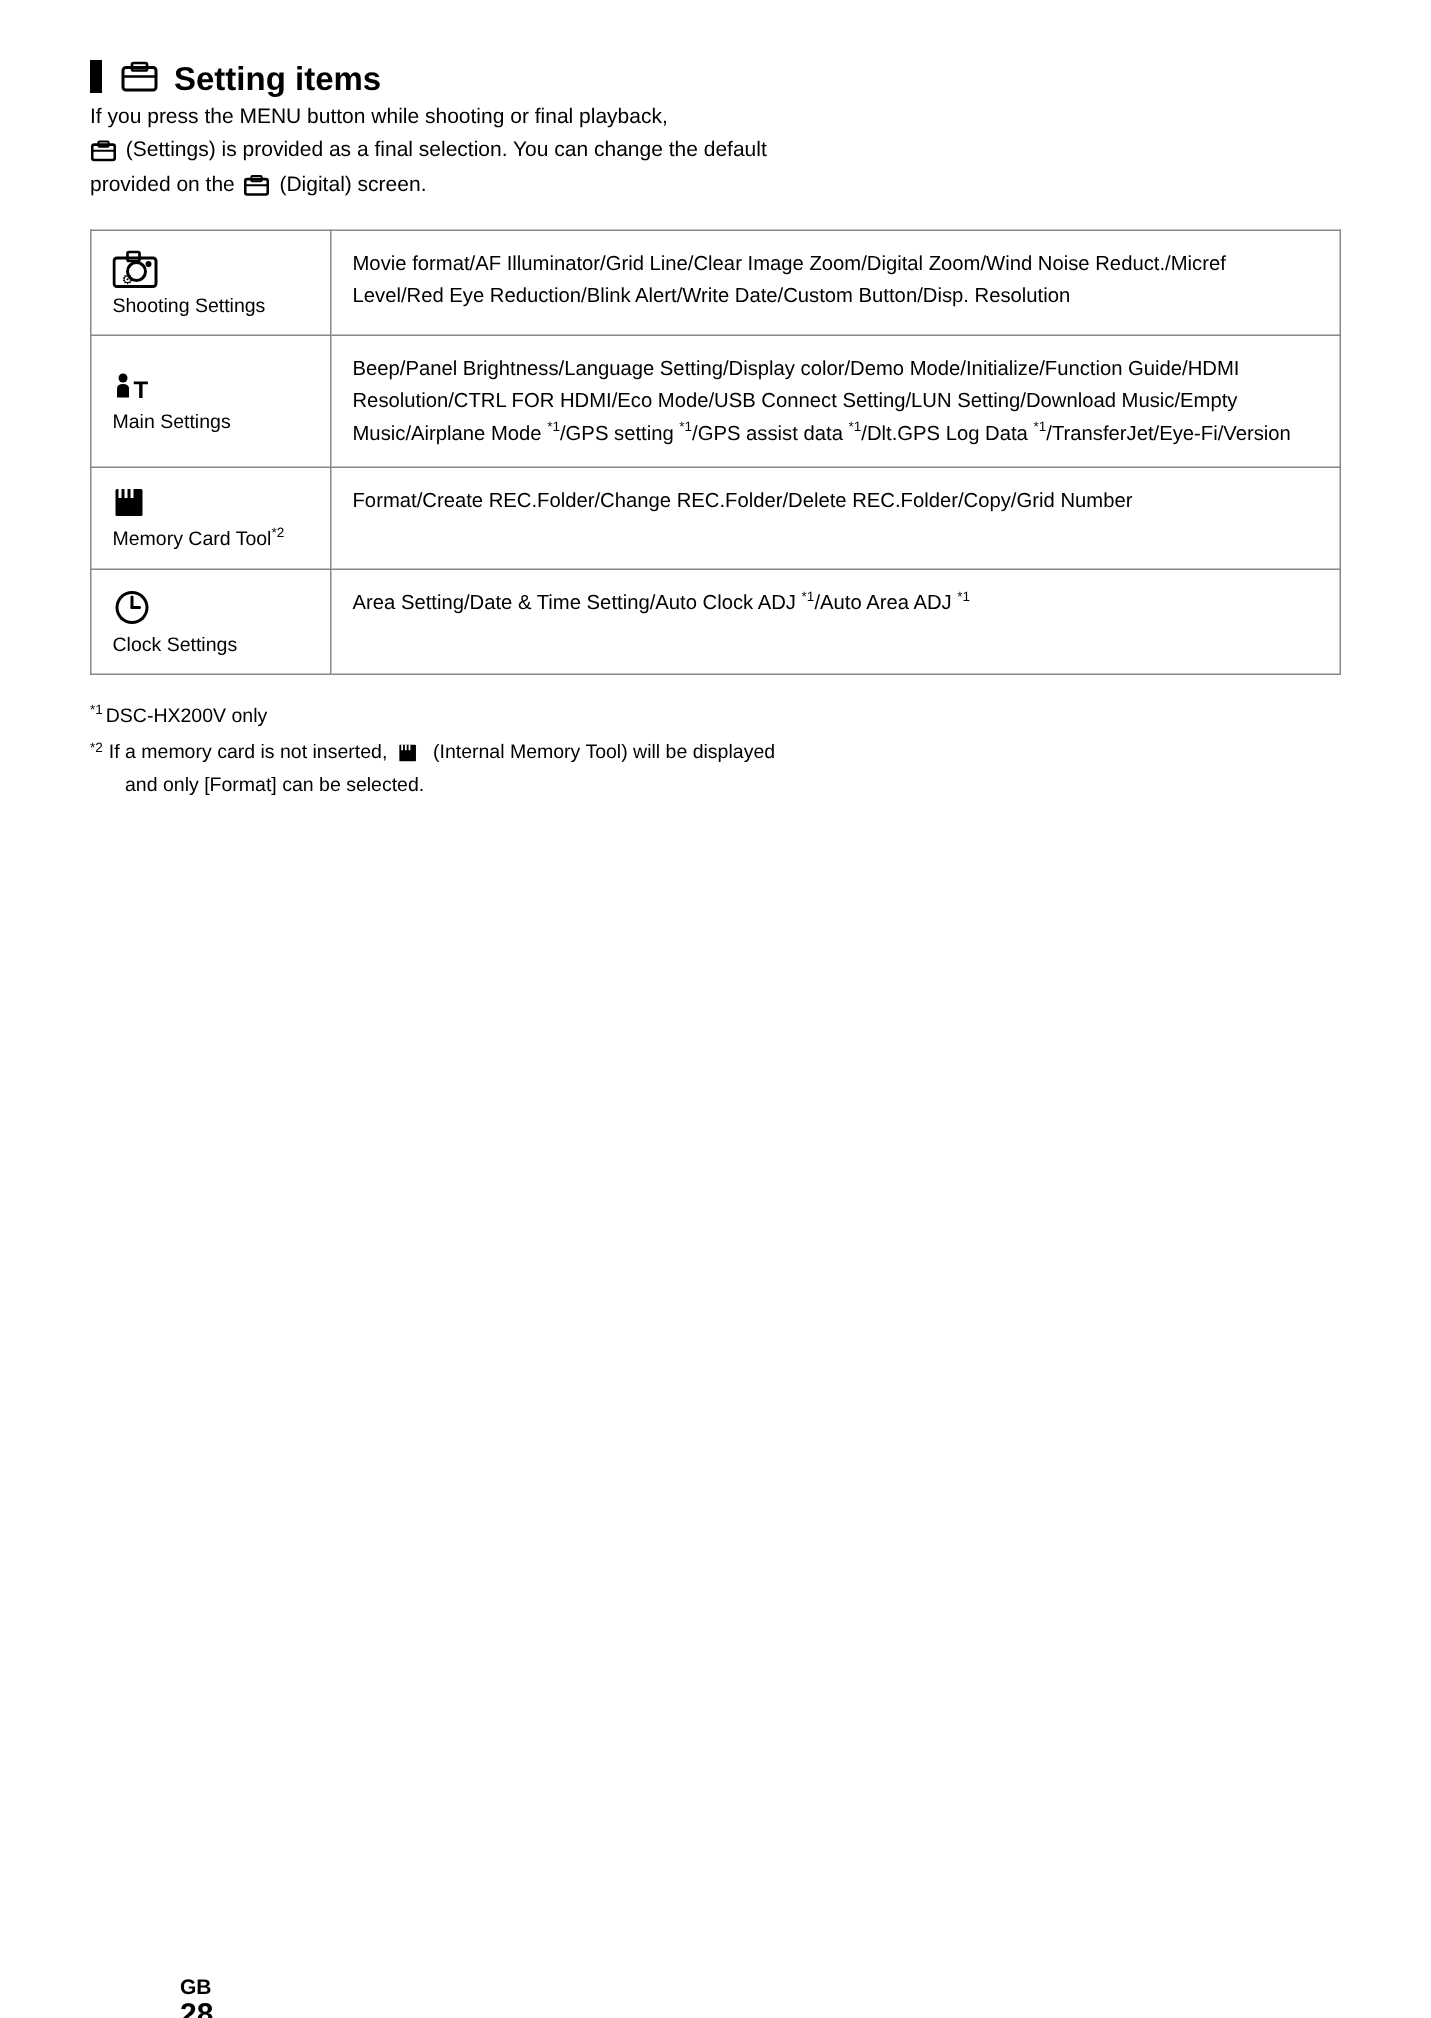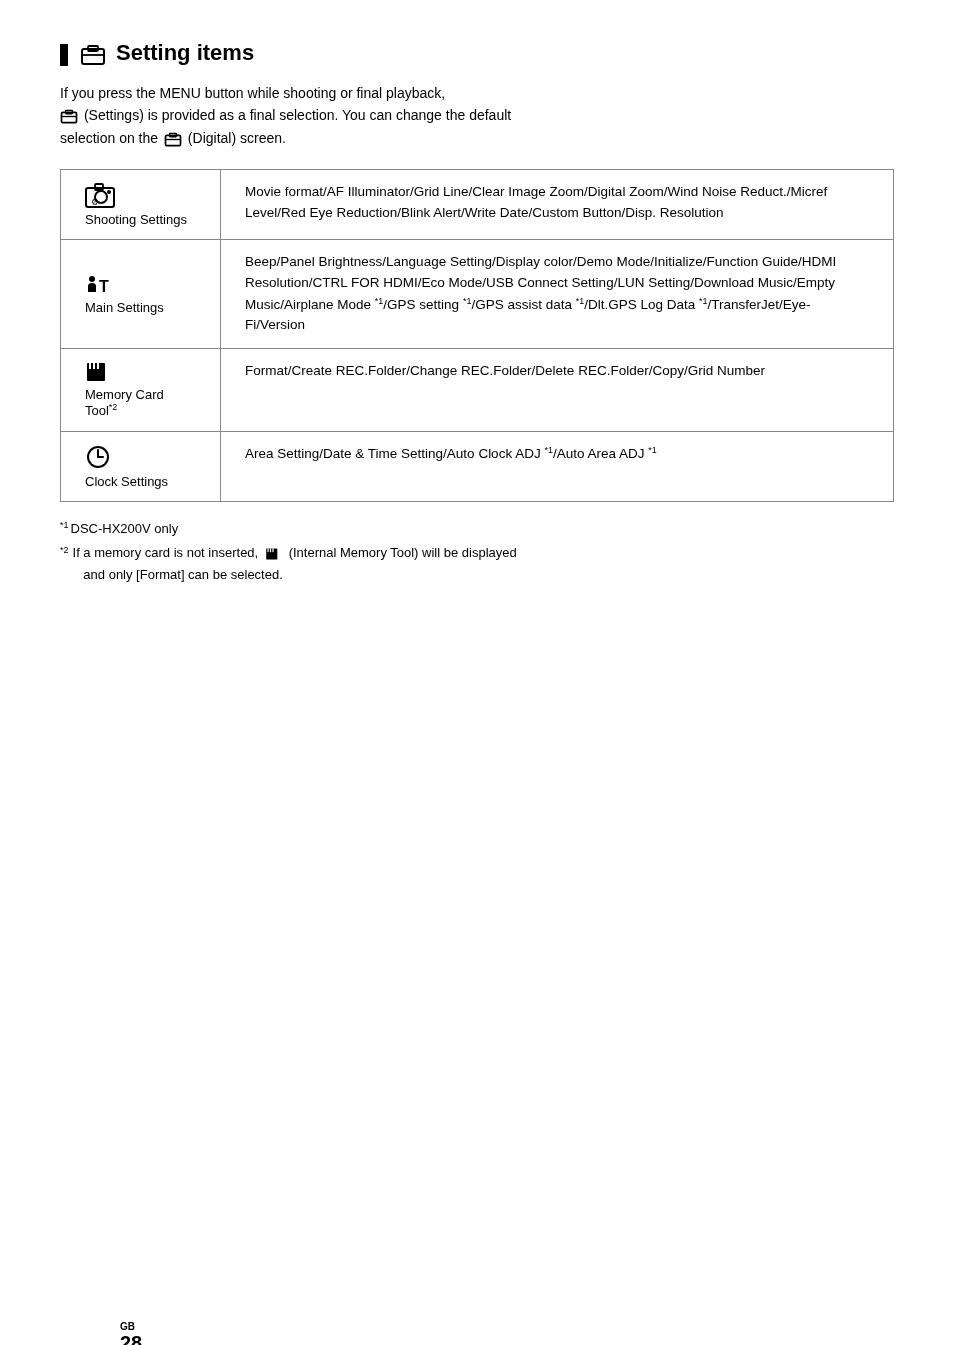--- a/index.html
+++ b/index.html
@@ -13,23 +13,22 @@
       font-family: Arial, Helvetica, sans-serif;
       font-size: 14px;
       color: #000000;
       width: 954px;
       min-height: 1345px;
       padding: 40px 60px;
     }
 
     .page-header {
       display: flex;
-      align-items: flex-end;
+      align-items: flex-start;
       gap: 6px;
-      margin-bottom: 16px;
     }
 
     .page-title {
       font-size: 22px;
       font-weight: bold;
     }
 
     .black-bar {
       display: inline-block;
       width: 8px;
@@ -48,21 +47,21 @@
 
     .settings-table {
       width: 100%;
       border-collapse: collapse;
       border: 1px solid #888;
       margin-bottom: 16px;
     }
 
     .settings-table td {
       border: 1px solid #888;
-      padding: 12px 24px;
+      padding: 12px 14px;
       vertical-align: top;
     }
 
     .settings-table .icon-cell {
       width: 160px;
       text-align: left;
       vertical-align: middle;
     }
 
     .icon-label {
@@ -97,21 +96,21 @@
 
     .page-number-area {
       position: absolute;
       bottom: 30px;
       left: 60px;
       font-size: 20px;
       font-weight: bold;
     }
 
     .gb-label {
-      font-size: 10px;
+      font-size: 14px;
       display: block;
       margin-top: 24px;
     }
 
     .page-container {
       position: relative;
       min-height: 1345px;
     }
 
     sup {
@@ -136,21 +135,21 @@
 
   <div class="intro-text">
     <span>If you press the MENU button while shooting or final playback,</span><br>
     
     <svg width="18" height="15" viewBox="0 0 26 22" style="vertical-align:middle; margin-right:2px;">
       <rect x="2" y="5" width="22" height="15" rx="2" ry="2" fill="none" stroke="#000" stroke-width="2.5"></rect>
       <rect x="8" y="2" width="10" height="5" rx="1" ry="1" fill="none" stroke="#000" stroke-width="2"></rect>
       <line x1="2" y1="11" x2="24" y2="11" stroke="#000" stroke-width="2"></line>
     </svg>
     <span> (Settings) is provided as a final selection. You can change the default</span><br>
-    <span>selection on the </span>
+    <span>provided on the </span>
     <svg width="18" height="15" viewBox="0 0 26 22" style="vertical-align:middle; margin: 0 2px;">
       <rect x="2" y="5" width="22" height="15" rx="2" ry="2" fill="none" stroke="#000" stroke-width="2.5"></rect>
       <rect x="8" y="2" width="10" height="5" rx="1" ry="1" fill="none" stroke="#000" stroke-width="2"></rect>
       <line x1="2" y1="11" x2="24" y2="11" stroke="#000" stroke-width="2"></line>
     </svg>
     <span> (Digital) screen.</span>
   </div>
 
   <table class="settings-table">
     <tbody>

